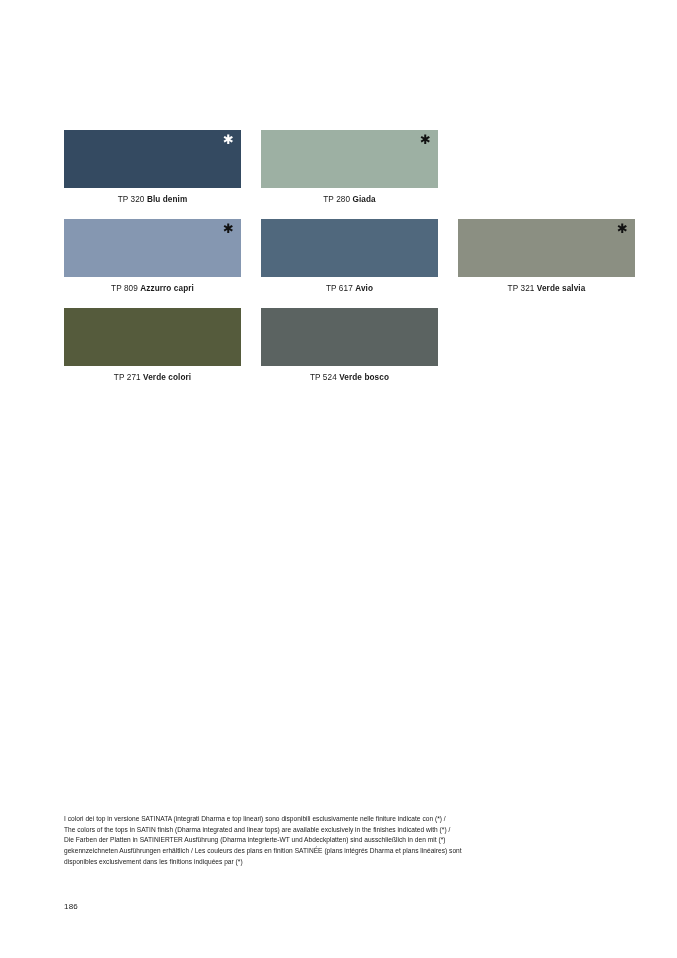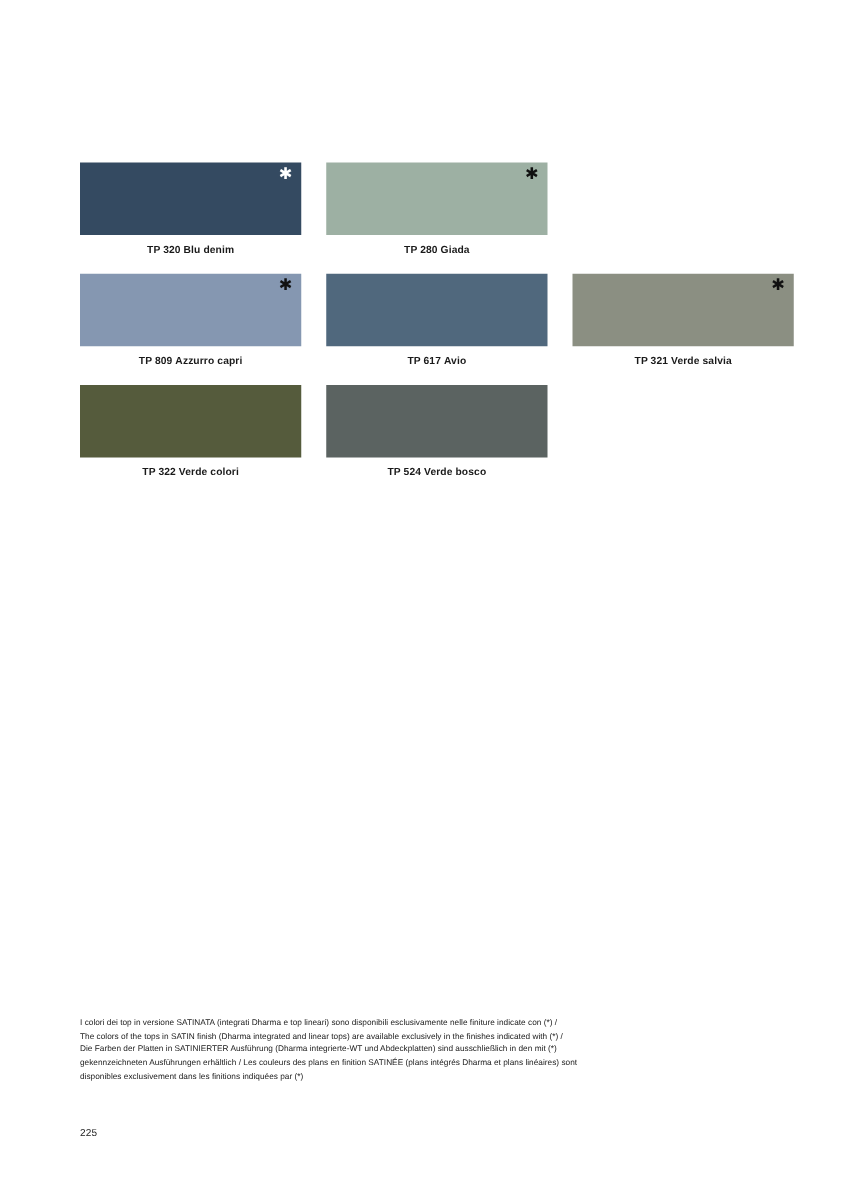--- a/index.html
+++ b/index.html
@@ -67,21 +67,21 @@
     margin-top: 7px;
     text-align: center;
     font-size: 8.2px;
     line-height: 1.2;
     letter-spacing: 0.1px;
     color: #1a1a1a;
     white-space: nowrap;
   }
 
   .swatch-code {
-    font-weight: 700;
+    font-weight: 400;
   }
 
   .swatch-name {
     font-weight: 700;
   }
 
   
   .footnote {
     position: absolute;
     left: 64px;
@@ -169,21 +169,21 @@
         </div>
       </div>
     </div>
 
     <div class="swatch-row">
       <div class="swatch-cell">
         <div class="swatch-chip" style="background:#555b3c;">
           
         </div>
         <div class="swatch-label">
-          <span class="swatch-code">TP 322</span>
+          <span class="swatch-code">TP 271</span>
           <span class="swatch-name">Verde colori</span>
         </div>
       </div>
 
       <div class="swatch-cell">
         <div class="swatch-chip" style="background:#5b6361;">
           
         </div>
         <div class="swatch-label">
           <span class="swatch-code">TP 524</span>
@@ -197,15 +197,15 @@
   </div>
 
   <div class="footnote">
     <p>I colori dei top in versione SATINATA (integrati Dharma e top lineari) sono disponibili esclusivamente nelle finiture indicate con (*) /</p>
     <p>The colors of the tops in SATIN finish (Dharma integrated and linear tops) are available exclusively in the finishes indicated with (*) /</p>
     <p>Die Farben der Platten in SATINIERTER Ausführung (Dharma integrierte-WT und Abdeckplatten) sind ausschließlich in den mit (*)</p>
     <p>gekennzeichneten Ausführungen erhältlich / Les couleurs des plans en finition SATINÉE (plans intégrés Dharma et plans linéaires) sont</p>
     <p>disponibles exclusivement dans les finitions indiquées par (*)</p>
   </div>
 
-  <div class="page-number">225</div>
+  <div class="page-number">186</div>
 
 </div>
 
 </body></html>

